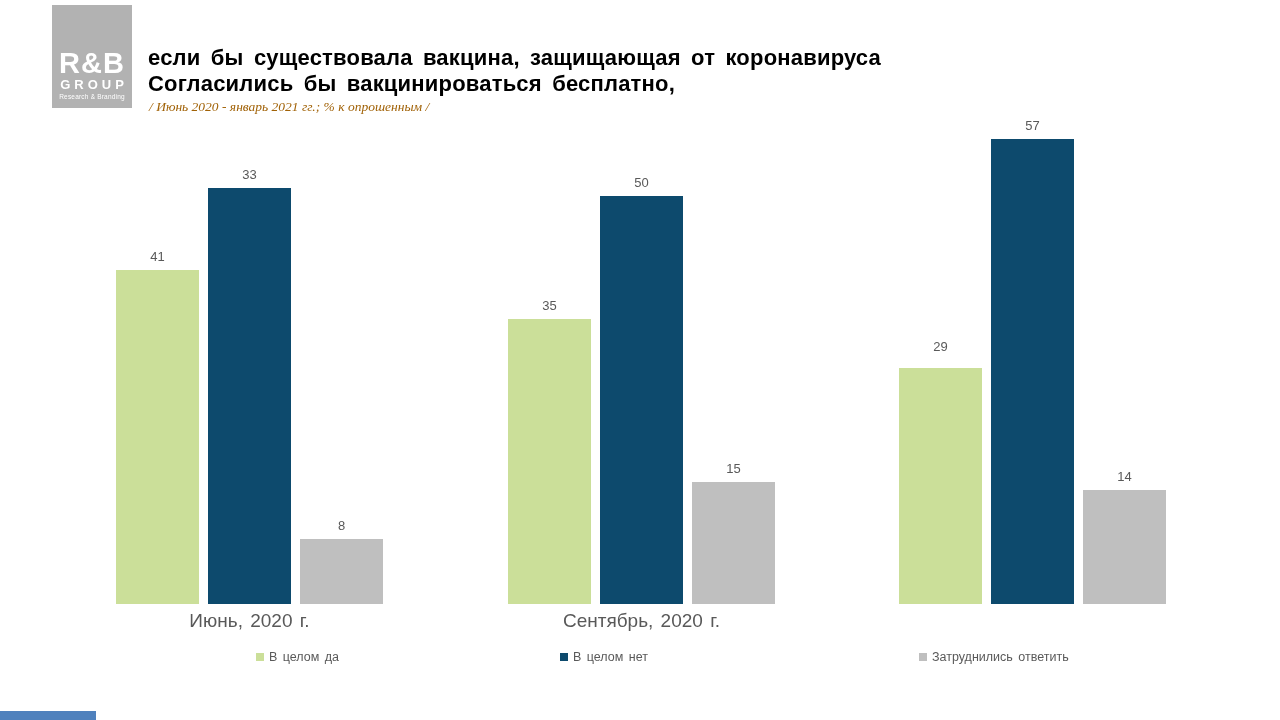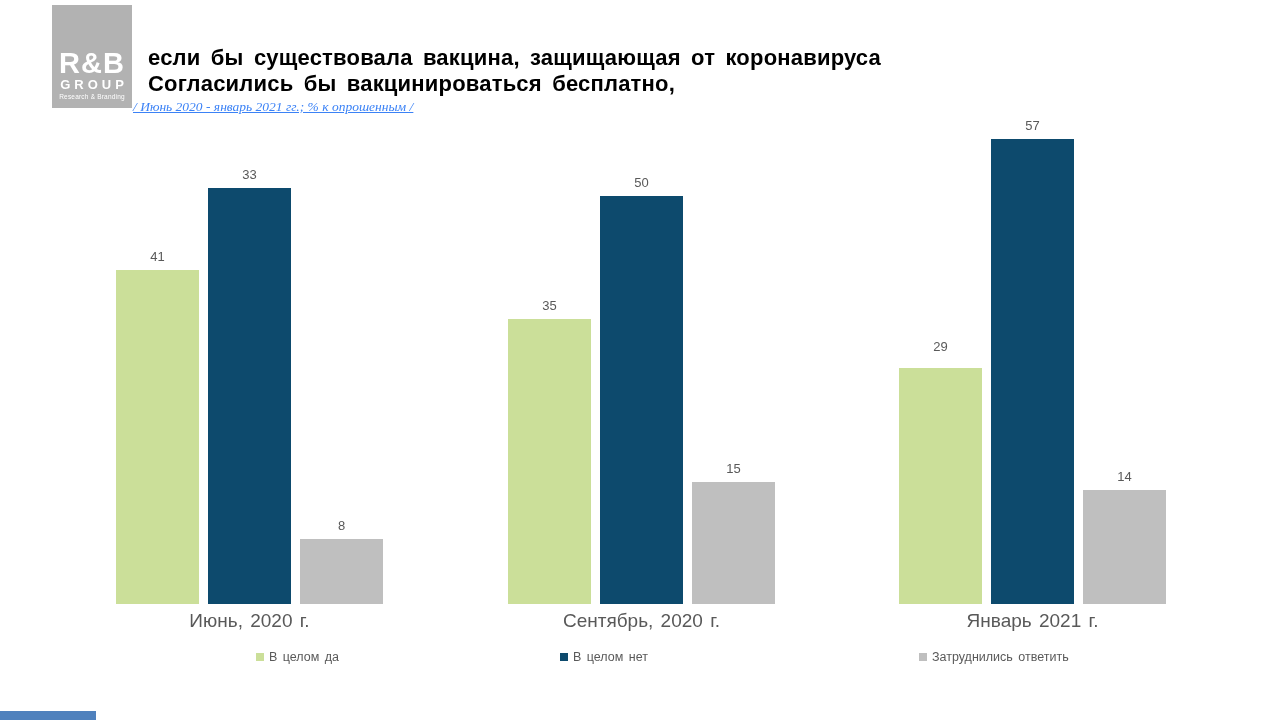--- a/index.html
+++ b/index.html
@@ -35,23 +35,23 @@
   }
 
   
   .title {
     position: absolute; left: 148px; top: 45px;
     font-size: 22px; font-weight: 700; color: #000000;
     line-height: 26px; letter-spacing: 0.2px; word-spacing: 4px;
     white-space: nowrap;
   }
   .subtitle {
-    position: absolute; left: 133px; top: 99px;
+    position: absolute; left: 149px; top: 99px;
     font-family: "Liberation Serif", serif; font-style: italic;
-    font-size: 13.5px; color: #3b82f6; white-space: nowrap; text-decoration: underline;
+    font-size: 13.5px; color: #a16207; white-space: nowrap;
   }
 
   
   .chart { position: absolute; inset: 0; }
   .bar { position: absolute; }
   .bar-value {
     position: absolute; height: 16px;
     font-size: 13px; color: #595959; text-align: center; line-height: 16px;
   }
   .cat-label {
@@ -111,21 +111,20 @@
       <div class="bar-value" style="left: 600px; top: 175px; width: 83px;">50</div>
       <div class="bar" style="left: 692px; top: 482px; width: 83px; height: 122px; background: rgb(191, 191, 191);"></div>
       <div class="bar-value" style="left: 692px; top: 461px; width: 83px;">15</div>
       <div class="cat-label" style="left: 468px; width: 347px;">Сентябрь, 2020 г.</div>
       <div class="bar" style="left: 899px; top: 368px; width: 83px; height: 236px; background: rgb(203, 223, 153);"></div>
       <div class="bar-value" style="left: 899px; top: 339px; width: 83px;">29</div>
       <div class="bar" style="left: 991px; top: 139px; width: 83px; height: 465px; background: rgb(13, 74, 109);"></div>
       <div class="bar-value" style="left: 991px; top: 118px; width: 83px;">57</div>
       <div class="bar" style="left: 1083px; top: 490px; width: 83px; height: 114px; background: rgb(191, 191, 191);"></div>
       <div class="bar-value" style="left: 1083px; top: 469px; width: 83px;">14</div>
-      <div class="cat-label" style="left: 859px; width: 347px;">Январь 2021 г.</div>
     </div>
 
   <div id="legend" class="legend">
       <div class="legend-item" style="left: 256px;">
         <span class="legend-swatch" style="background: rgb(203, 223, 153);"></span>
         <span>В целом да</span>
       </div>
       <div class="legend-item" style="left: 560px;">
         <span class="legend-swatch" style="background: rgb(13, 74, 109);"></span>
         <span>В целом нет</span>

